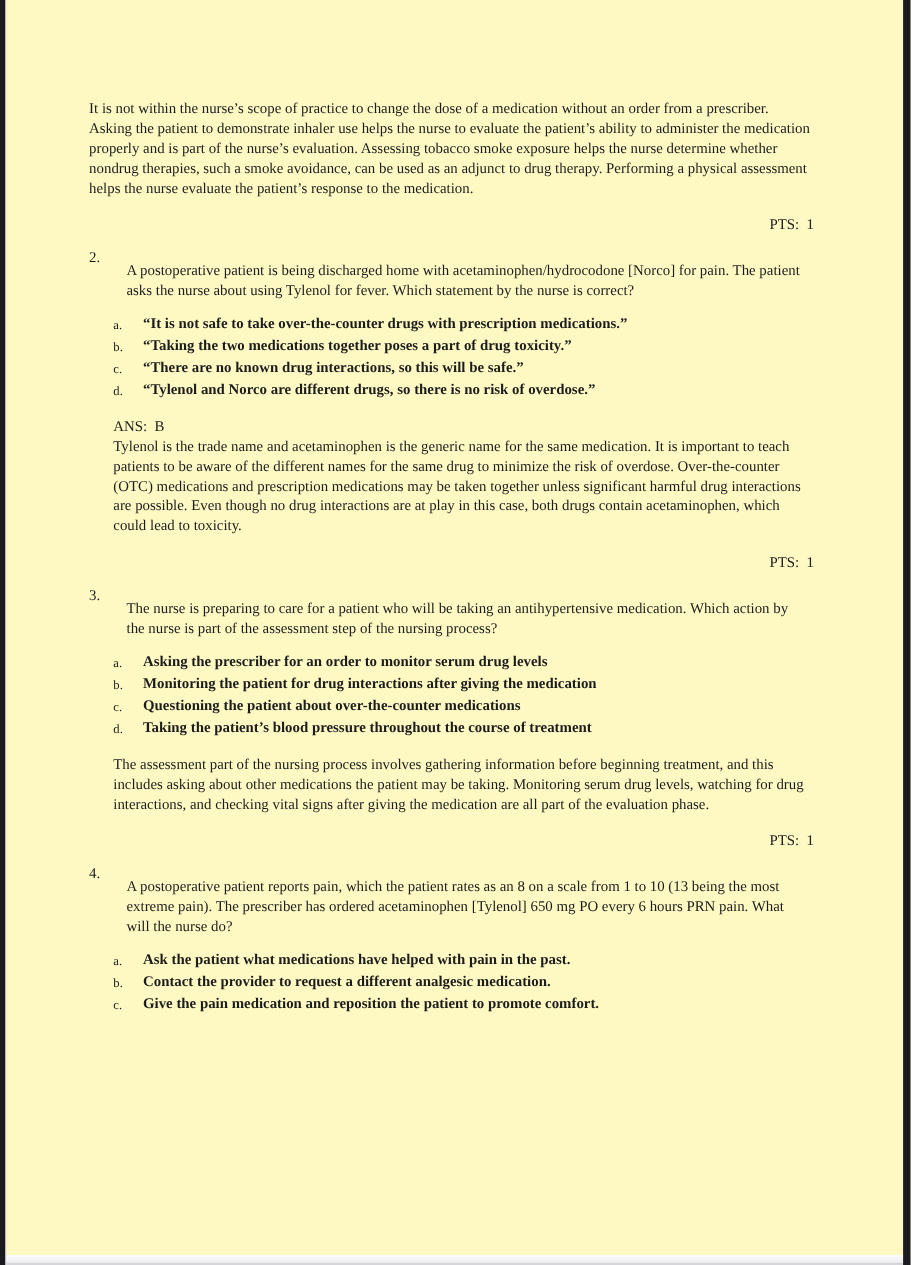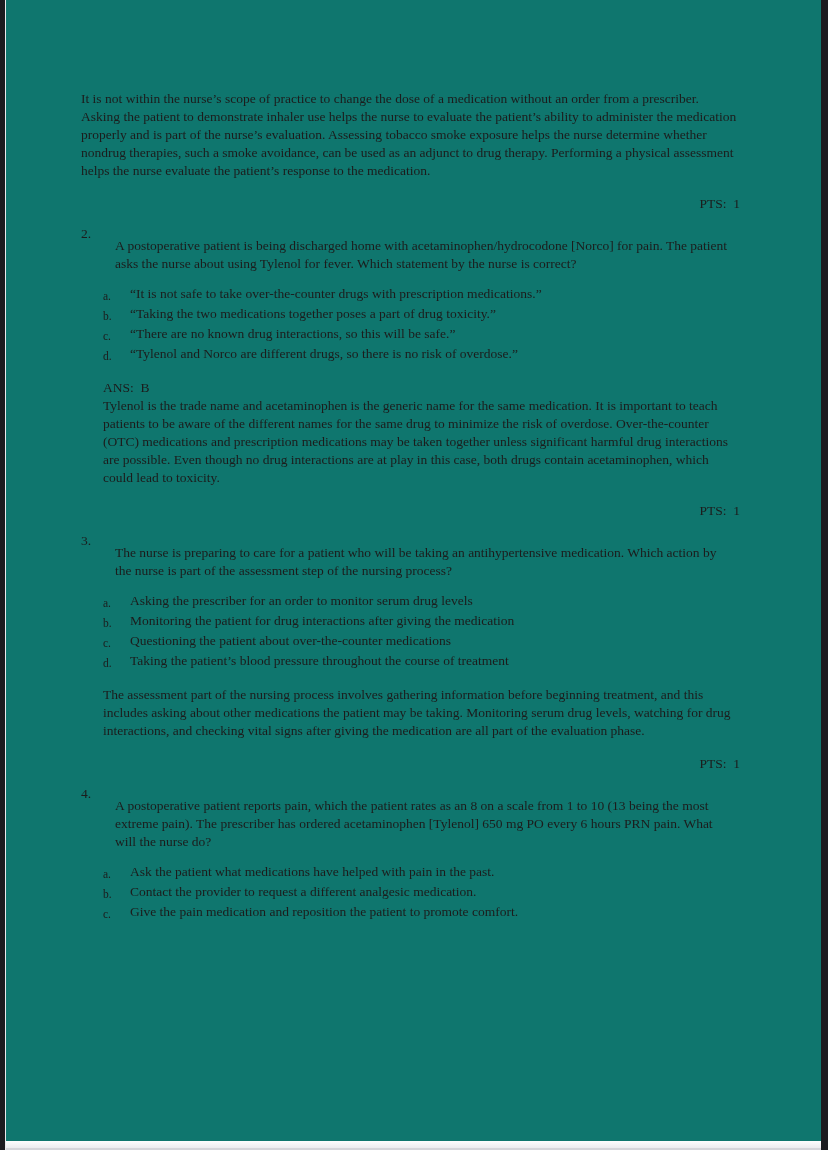--- a/index.html
+++ b/index.html
@@ -1,20 +1,20 @@
 <!DOCTYPE html>
 <html><head>
 <meta charset="utf-8">
 <style>
   html, body { margin: 0; padding: 0; background: #ffffff; }
   .canvas {
     position: relative;
     width: 828px;
     height: 1150px;
-    background: #0f766e;
+    background: #fef9c3;
     overflow: hidden;
     font-family: "Liberation Serif", "DejaVu Serif", serif;
     color: #1c1c1c;
   }
   .edge-left {
     position: absolute; left: 0; top: 0; bottom: 0; width: 5px;
     z-index: 3;
   }
   .edge-left::after{
     content:""; position:absolute; left:5px; top:0; bottom:0; width:1px; background:#e9e9ec;
@@ -39,21 +39,21 @@
   }
   .indented { margin-left: 22px; }
   .para { margin: 0; text-align: left; }
   .pts { margin: 15px 0 0 0; white-space: pre-wrap; text-align: right; }
   .q { display: flex; margin-top: 12px; }
   .qnum { width: 22px; flex: 0 0 22px; }
   .qbody { flex: 1 1 auto; min-width: 0; }
   .stem { margin: 12px; }
   .opt { display: flex; }
   .optletter { width: 27px; flex: 0 0 27px; font-size: 11.5px; padding-top: 2px; }
-  .opttext { flex: 1 1 auto; min-width: 0; }
+  .opttext { flex: 1 1 auto; min-width: 0; font-weight: bold; }
   .ans-group { margin-top: 14px; }
   .ans { white-space: pre-wrap; }
   .rationale { margin: 0; }
 </style>
 </head>
 <body>
 
 <div class="canvas">
 
   <div class="edge-left" style="background: rgb(27, 27, 31);"></div>

